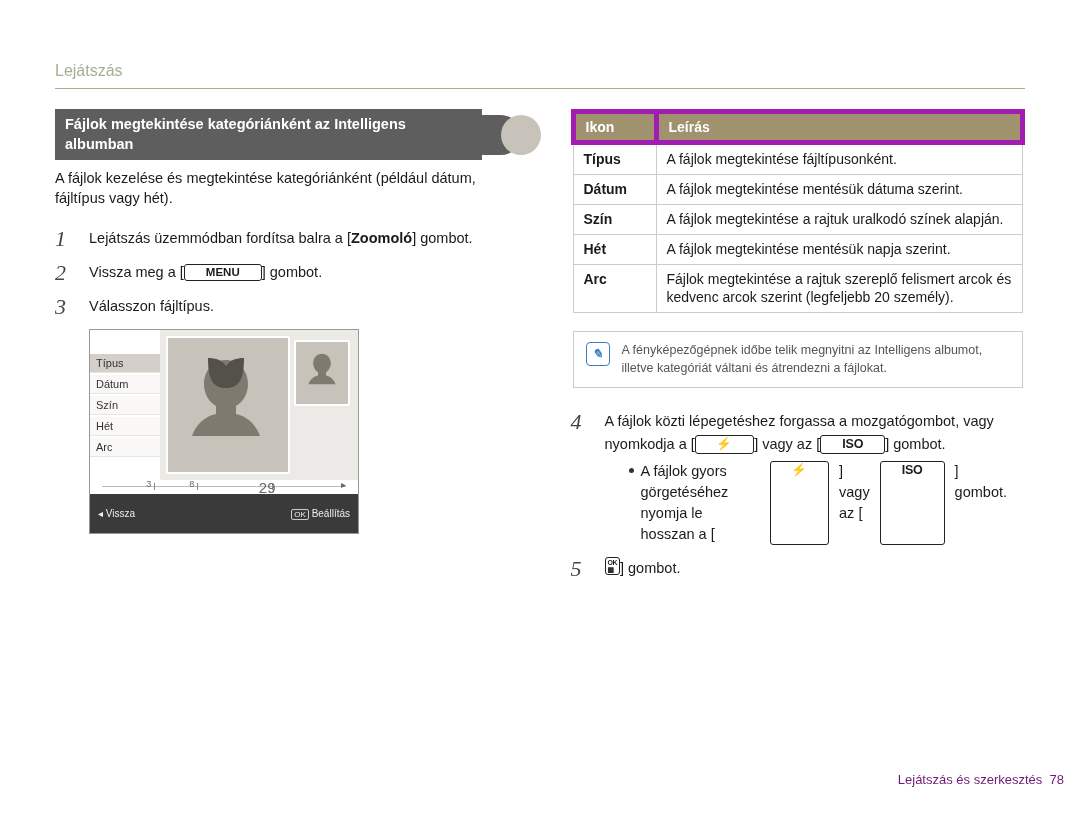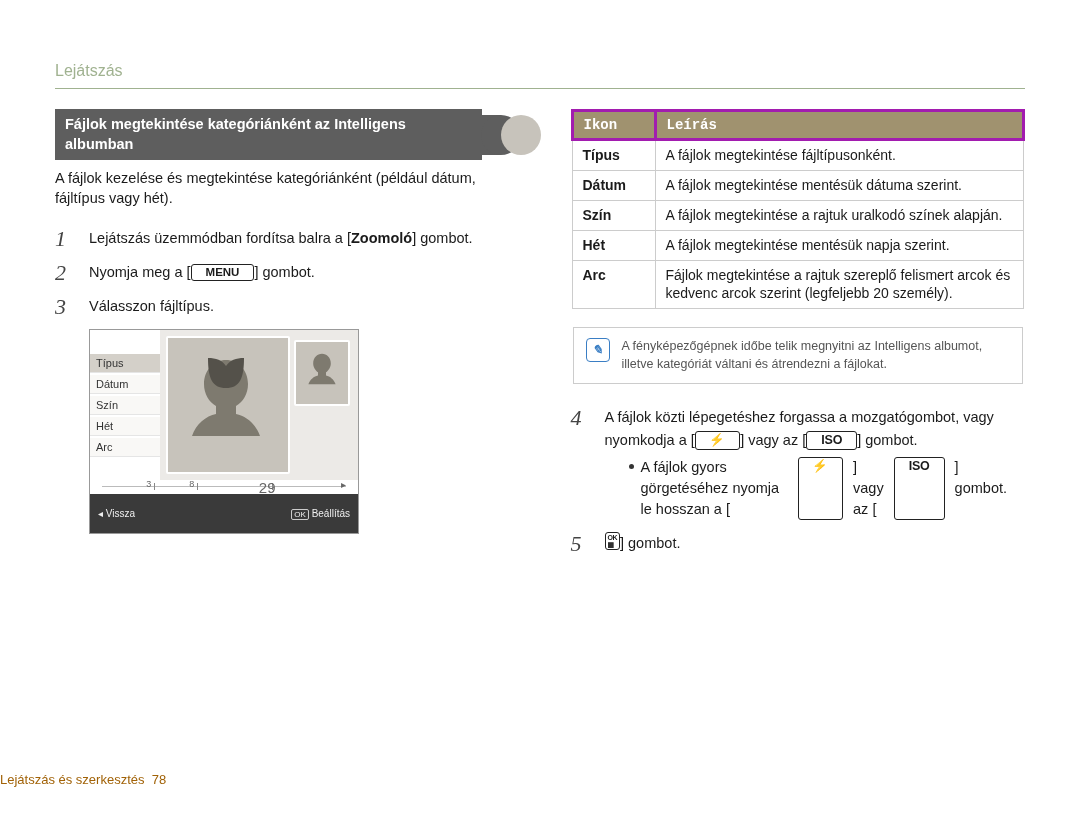--- a/index.html
+++ b/index.html
@@ -78,21 +78,21 @@
     flex:0 0 24px;
     line-height:1.1;
     font-weight:400;
   }
   .step-body {
     flex:1;
   }
   .btnlabel {
     border:1px solid #222;
     border-radius:3px;
-    padding:0 14px;
+    padding:0 21px;
     font-size:11.5px;
     font-weight:bold;
     display:inline-block;
     line-height:1.35;
     vertical-align:1px;
     font-family: Arial, sans-serif;
   }
   .mini {font-size:12.5px; letter-spacing:-0.2px}
   .screen {
     margin: 6px 0 0 34px;
@@ -148,22 +148,21 @@
     border-collapse:collapse;
     width:100%;
     font-size:14px;
   }
   table.desc th {
     background:#a0926f;
     color:#fff;
     text-align:left;
     padding:5px 10px;
     font-weight:bold;
-    border:3px solid #a21caf;
-    font-family:Liberation Mono, monospace;
+    border:5px solid #a21caf;
   }
   table.desc td {
     border:1px solid #ccc;
     padding:5px 10px;
     vertical-align:top;
     line-height:1.35;
   }
   table.desc td.k {font-weight:bold;width:62px;}
   .note {
     margin:18px 2px 22px 2px;
@@ -177,24 +176,24 @@
   }
   .note .ico{
     width:22px;height:22px;border:1.5px solid #3a7ec4;border-radius:4px;color:#3a7ec4;display:flex;align-items:center;justify-content:center;font-style:italic;font-family:serif;font-weight:bold;flex:0 0 22px;
   }
   .subbullet{list-style:none;padding:0;margin:6px 0 0 0;}
   .subbullet li{position:relative;padding-left:18px;line-height:1.45;margin:2px 18px;}
   .subbullet li::before{content:"";width:5px;height:5px;border-radius:50%;background:#333;position:absolute;left:6px;top:7px;}
   .footer{
     position:absolute;
     bottom:28px;
-    left:0;right:8px;
-    text-align:left;
+    left:0;right:16px;
+    text-align:right;
     font-size:13px;
-    color:#a16207;
+    color:#701a75;
   }
 </style>
 </head>
 <body>
 
 <div class="page">
   <div class="page-header">Lejátszás</div>
 
   <div class="columns">
 
@@ -215,21 +214,21 @@
       <ol class="steps">
         <li>
           <span class="step-num">1</span>
           <span class="step-body">
             <span>Lejátszás üzemmódban fordítsa balra a [</span><span class="bold">Zoomoló</span><span>] gombot.</span>
           </span>
         </li>
         <li>
           <span class="step-num">2</span>
           <span class="step-body">
-            <span>Nyomja meg a [</span><span class="btnlabel">MENU</span><span>] gombot.</span>
+            <span>Vissza meg a [</span><span class="btnlabel">MENU</span><span>] gombot.</span>
           </span>
         </li>
         <li>
           <span class="step-num">3</span>
           <span class="step-body">Válasszon fájltípus.</span>
         </li>
       </ol>
 
       <div class="screen">
         <div class="main">

